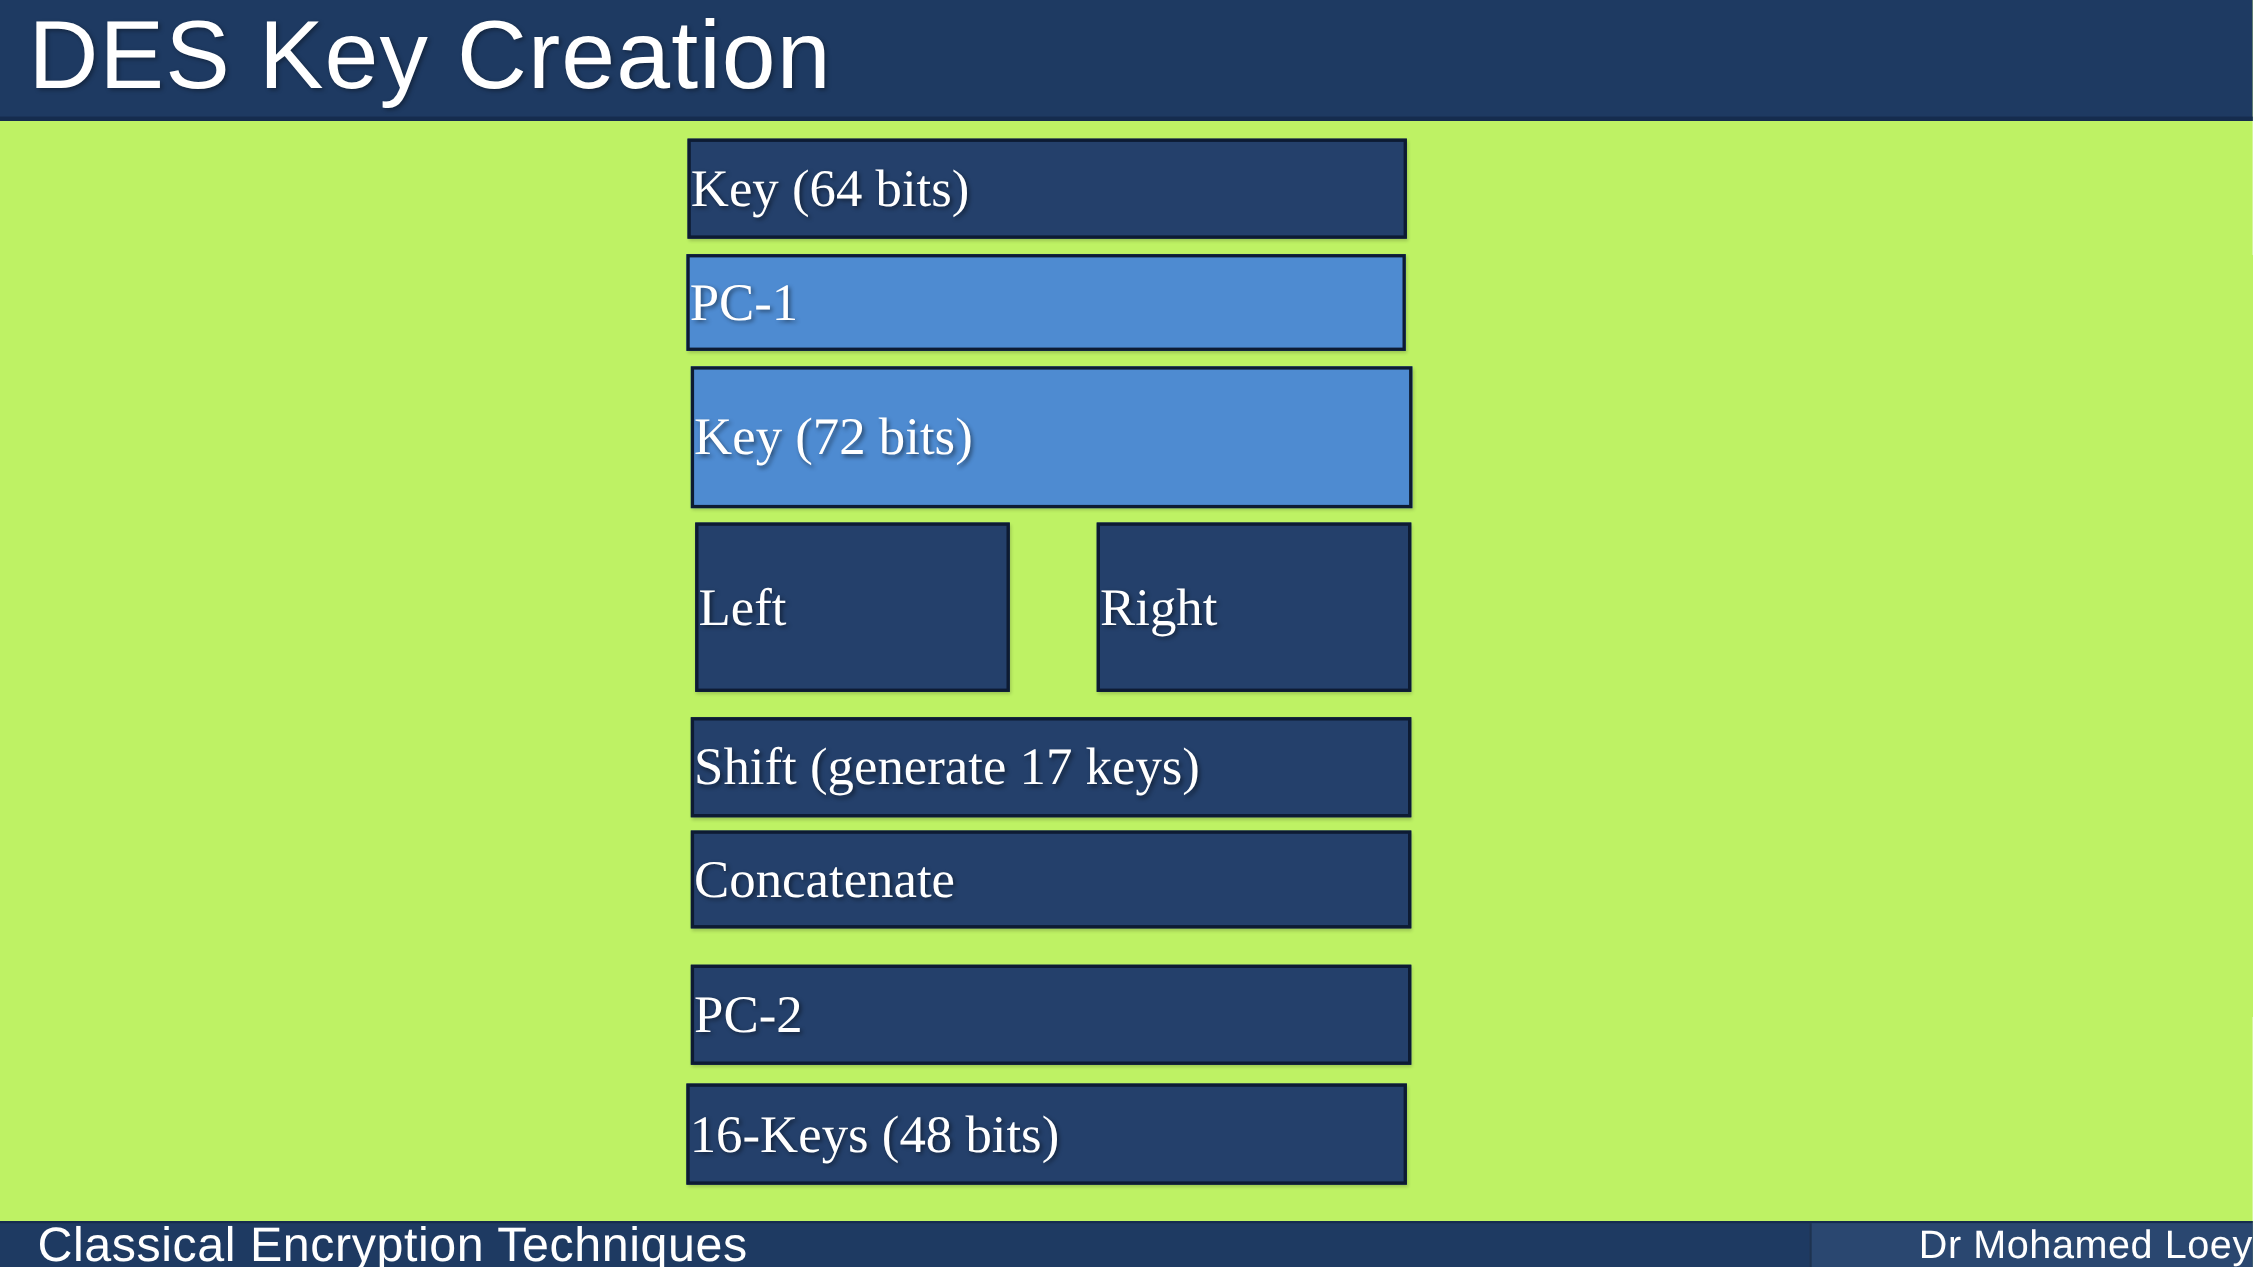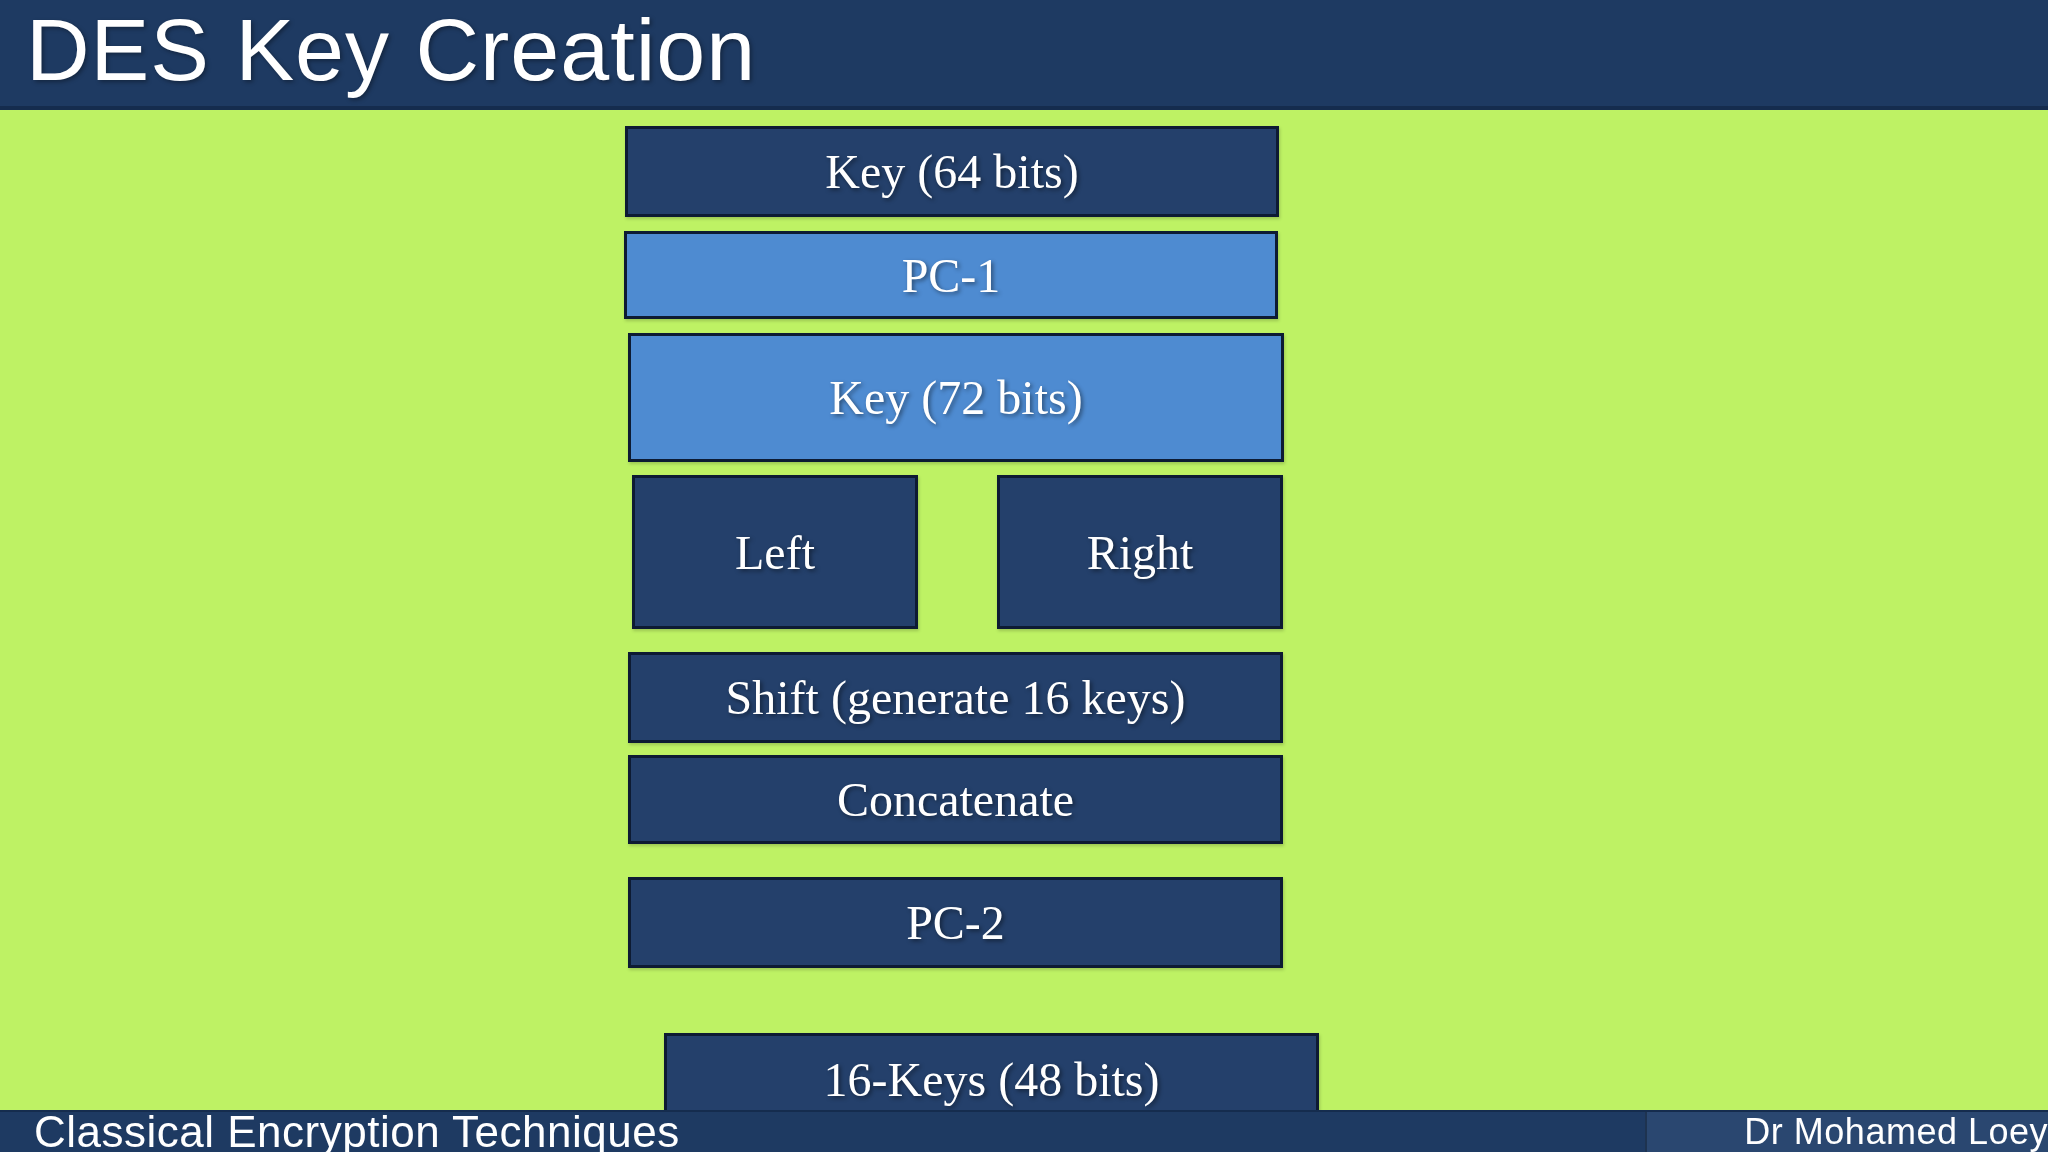--- a/index.html
+++ b/index.html
@@ -46,41 +46,41 @@
   .diagram {
     position: absolute;
     inset: 0;
   }
   .flow-box {
     position: absolute;
     box-sizing: border-box;
     border: 3px solid var(--box-border, #0d1b33);
     display: flex;
     align-items: center;
-    justify-content: center;
+    justify-content: flex-start;
     font-family: "Liberation Serif", serif;
     font-size: 48px;
     color: var(--text-white, #ffffff);
     text-shadow: 2px 2px 4px rgba(0,0,0,0.45);
     box-shadow: 1px 2px 3px rgba(0,0,0,0.18);
     white-space: nowrap;
   }
   .flow-box.dark  { background: var(--box-navy, #24406b); }
   .flow-box.light { background: var(--box-blue, #4e8bd1); }
 
   
   .b-key64  { left: 625px; top: 126px;  width: 654px; height: 91px;  }
   .b-pc1    { left: 624px; top: 231px;  width: 654px; height: 88px;  }
   .b-key56  { left: 628px; top: 333px;  width: 656px; height: 129px; }
   .b-left   { left: 632px; top: 475px;  width: 286px; height: 154px; }
   .b-right  { left: 997px; top: 475px;  width: 286px; height: 154px; }
   .b-shift  { left: 628px; top: 652px;  width: 655px; height: 91px;  }
   .b-concat { left: 628px; top: 755px;  width: 655px; height: 89px;  }
   .b-pc2    { left: 628px; top: 877px;  width: 655px; height: 91px;  }
-  .b-keys16 { left: 664px; top: 985px;  width: 655px; height: 92px; margin-top: 48px;  }
+  .b-keys16 { left: 624px; top: 985px;  width: 655px; height: 92px;  }
 
   
   .footerbar {
     position: absolute;
     left: 0; bottom: 0;
     width: 100%;
     height: 42px;
     background: var(--bar-navy, #1e3a62);
     border-top: 2px solid var(--bar-edge, #152c4e);
     box-sizing: border-box;
@@ -132,21 +132,21 @@
     <div class="flow-box light b-key56">
       <span>Key (72 bits)</span>
     </div>
     <div class="flow-box dark b-right">
       <span>Right</span>
     </div>
     <div class="flow-box dark b-left">
       <span>Left</span>
     </div>
     <div class="flow-box dark b-shift">
-      <span>Shift (generate 16 keys)</span>
+      <span>Shift (generate 17 keys)</span>
     </div>
     <div class="flow-box dark b-concat">
       <span>Concatenate</span>
     </div>
     <div class="flow-box dark b-pc2">
       <span>PC-2</span>
     </div>
     <div class="flow-box dark b-keys16">
       <span>16-Keys (48 bits)</span>
     </div>

